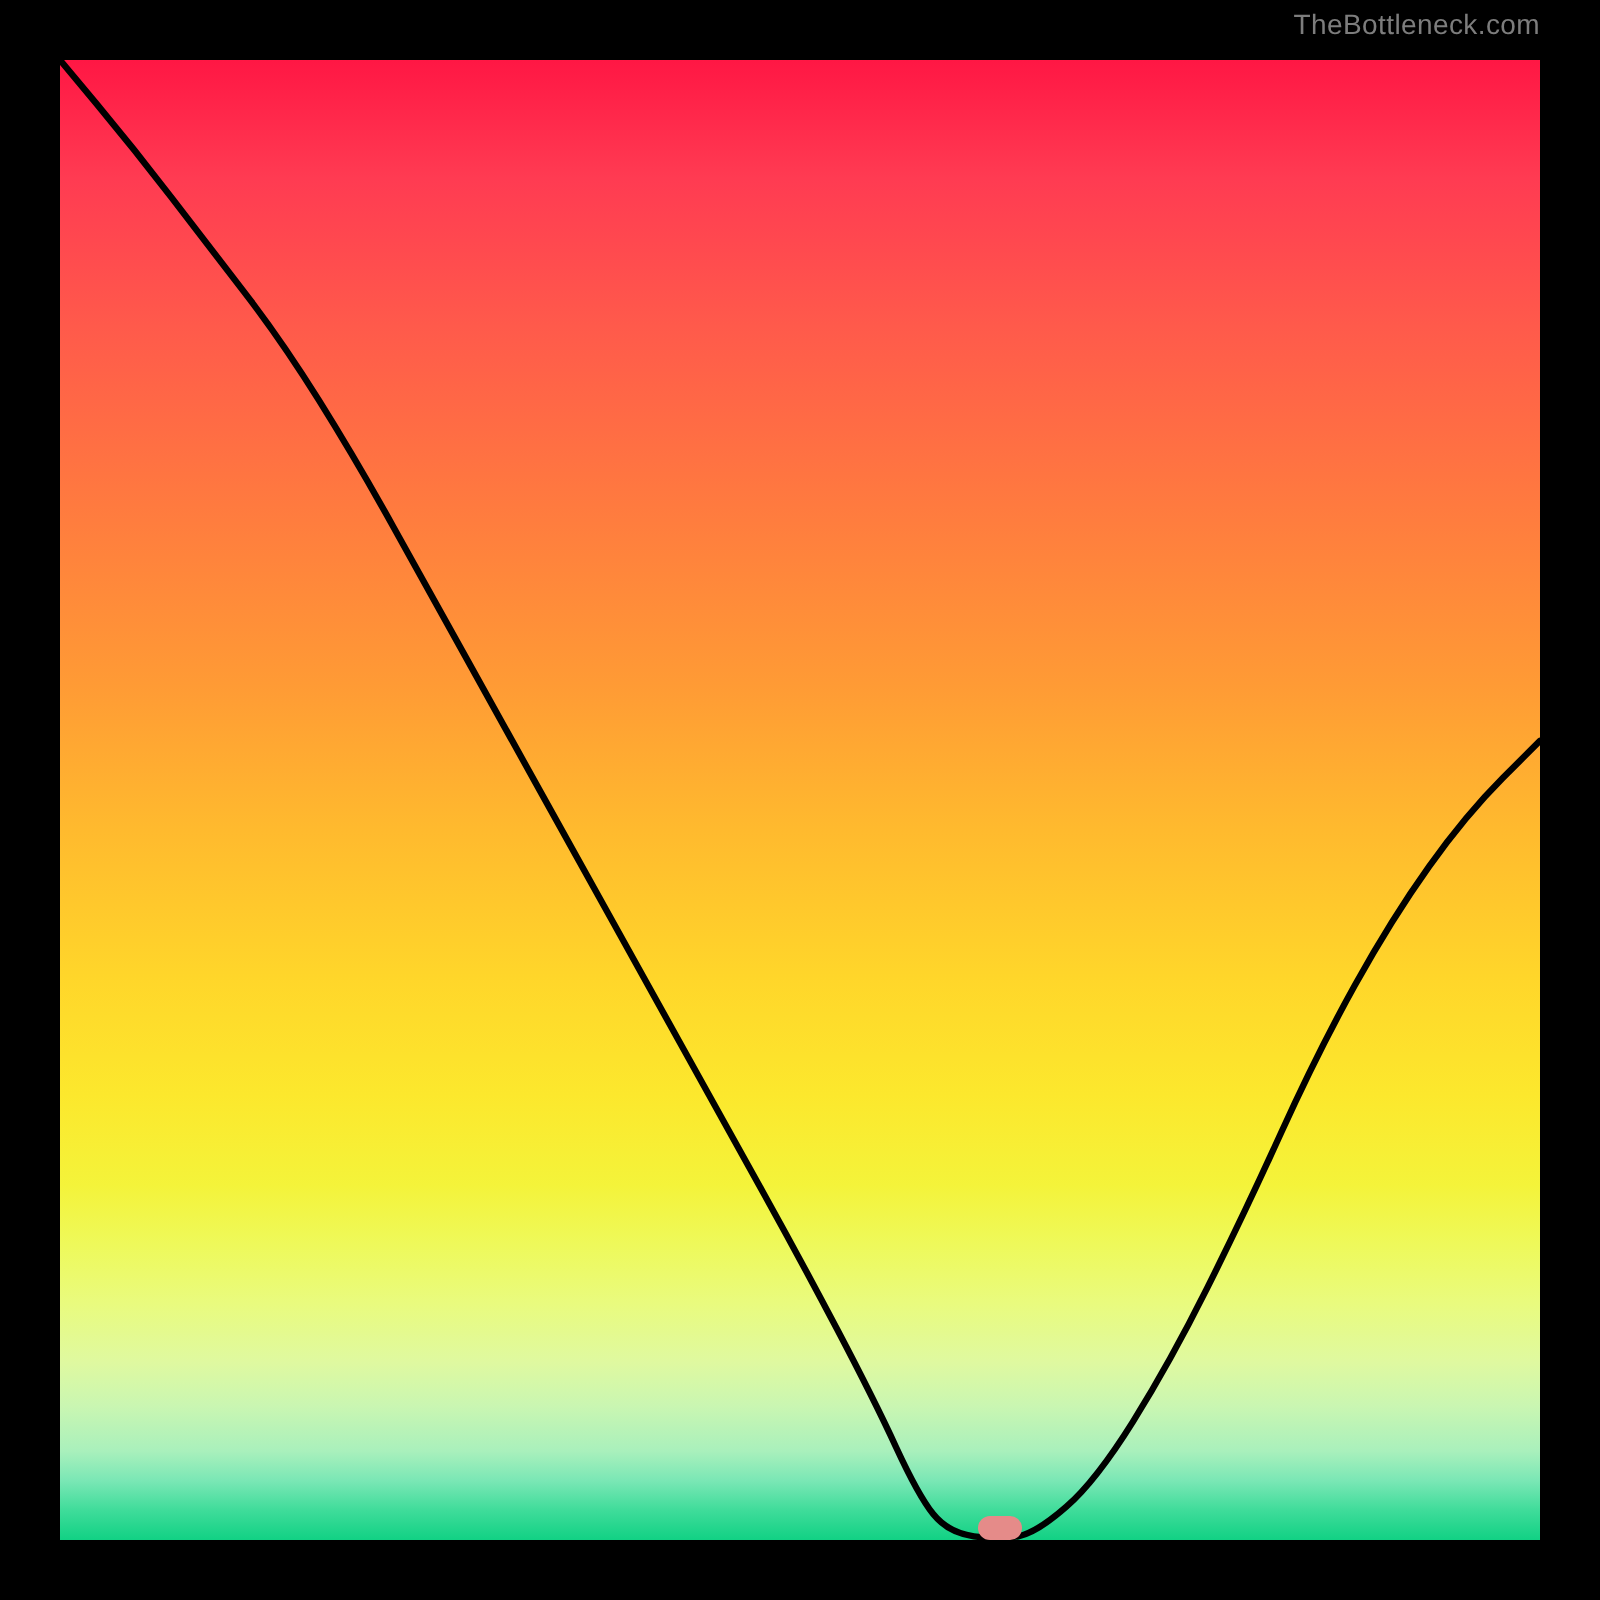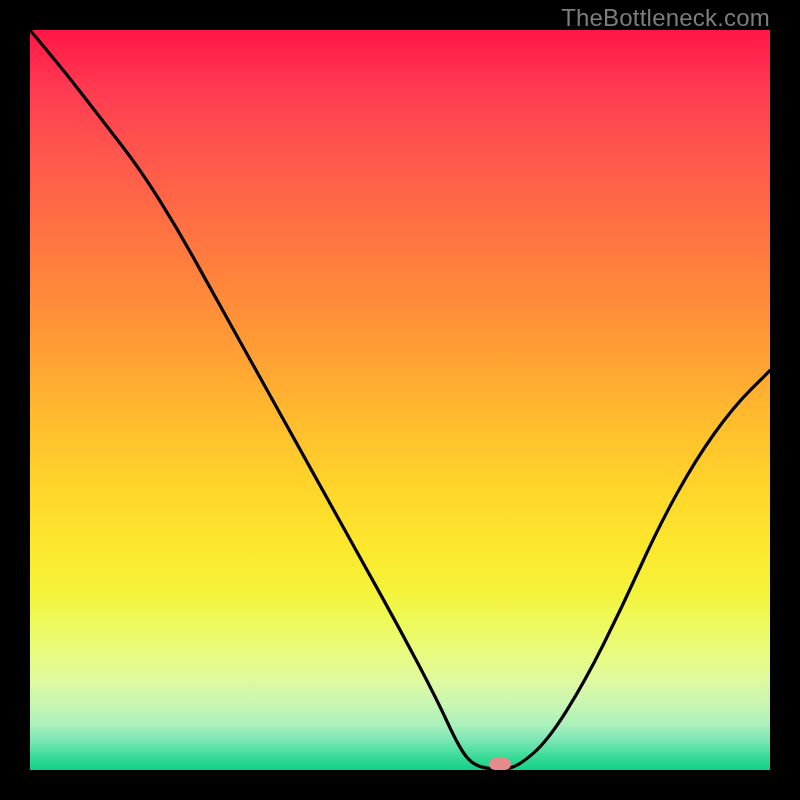--- a/index.html
+++ b/index.html
@@ -45,21 +45,21 @@
       #7ae7b5 96%,
       #3fdc9a 98%,
       #11d184 100%
     );
   }
   .attribution {
     position: absolute;
     top: 4px;
     right: 30px;
     color: #7d7d7d;
-    font-size: 24px;
+    font-size: 14px;
     font-weight: 500;
     letter-spacing: 0.2px;
     user-select: none;
   }
   .curve-svg {
     position: absolute;
     left: 30px;
     top: 30px;
     width: 740px;
     height: 740px;

